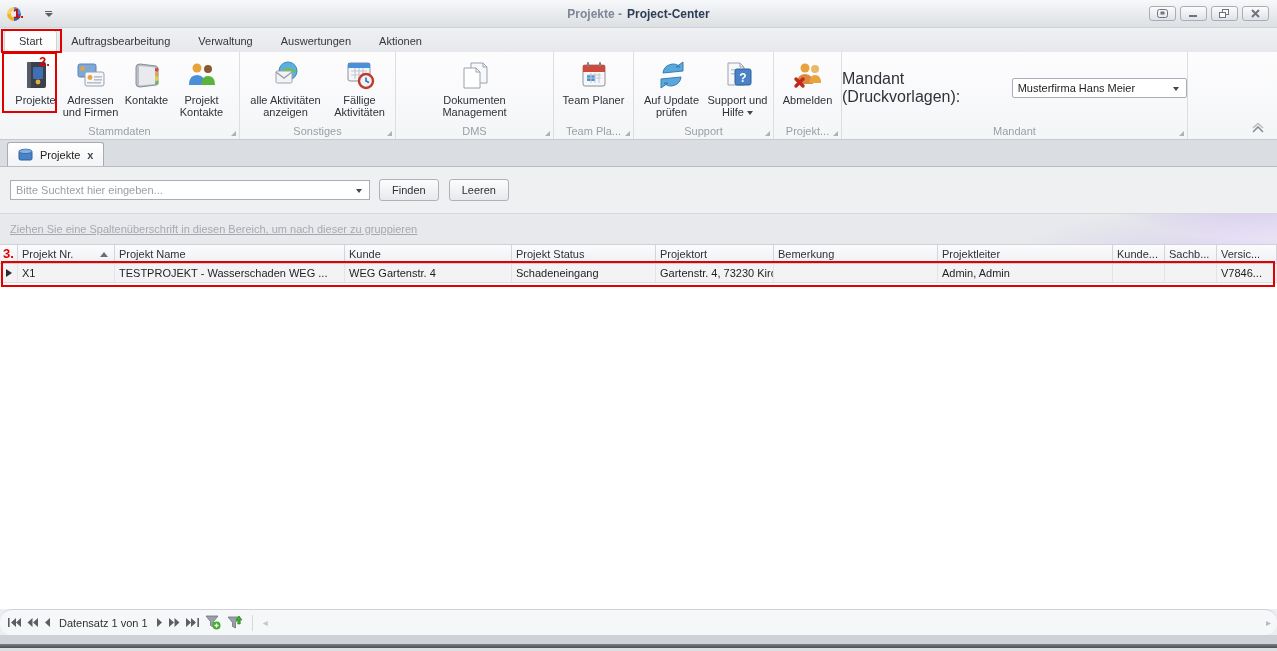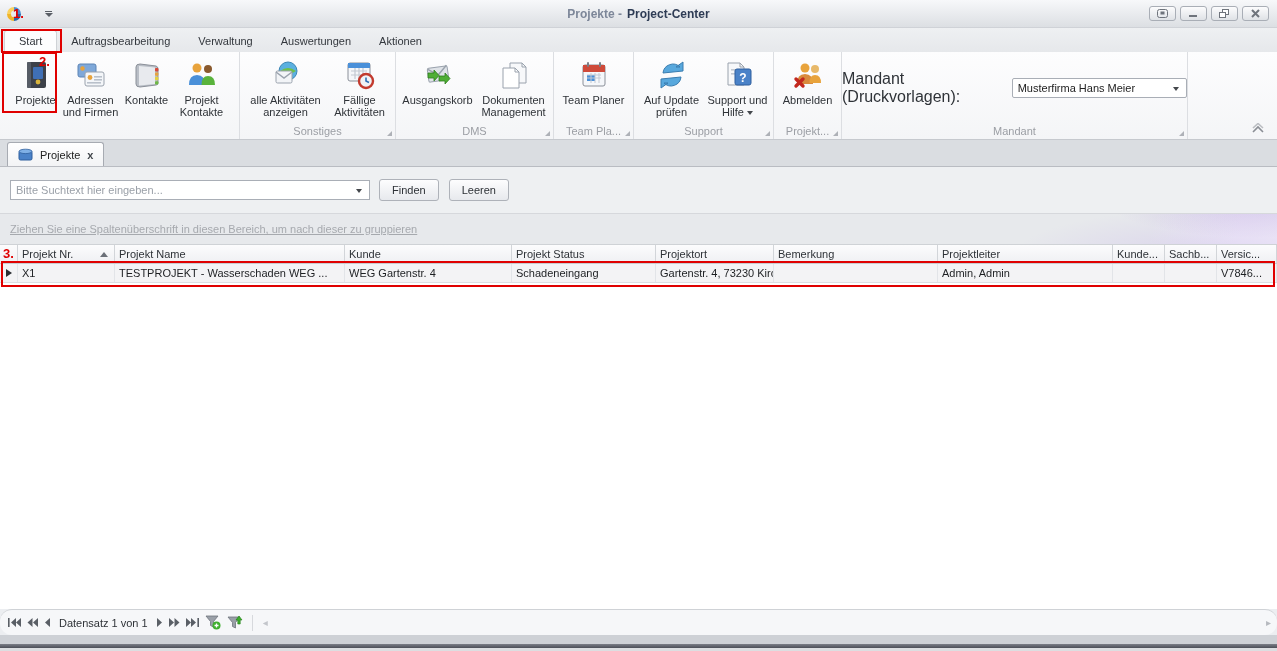--- a/index.html
+++ b/index.html
@@ -215,20 +215,24 @@
         <div class="rbtn" style="width:56px">
           <svg class="icon" viewBox="0 0 32 32">
             <circle cx="11" cy="9" r="4.5" fill="#e8a33c"></circle>
             <path d="M3 26 Q3 16 11 16 Q19 16 19 26 Z" fill="#4a90d9"></path>
             <circle cx="22" cy="10" r="4" fill="#8a5a2e"></circle>
             <path d="M15.5 26 Q15.5 17 22 17 Q29 17 29 26 Z" fill="#59b33c"></path>
           </svg>
           <span class="lbl">Projekt Kontakte</span>
         </div>
       </div>
+      <div class="rgroup-caption">
+        <span>Stammdaten</span>
+        <span class="launcher"></span>
+      </div>
     </div>
 
     <div class="rgroup" style="width:156px">
       <div class="rgroup-buttons">
         <div class="rbtn" style="width:84px">
           <svg class="icon" viewBox="0 0 32 32">
             <circle cx="18" cy="12" r="9" fill="#5bb0e0" stroke="#3a85b5"></circle>
             <path d="M10 12 Q18 6 26 12 Q18 18 10 12" fill="#6fc04a"></path>
             <rect x="6" y="12" width="16" height="12" rx="1.5" fill="#f2f4f7" stroke="#9aa2ad"></rect>
             <path d="M6 13 L14 19 L22 13" fill="none" stroke="#9aa2ad" stroke-width="1.4"></path>
@@ -247,29 +251,20 @@
         </div>
       </div>
       <div class="rgroup-caption">
         <span>Sonstiges</span>
         <span class="launcher"></span>
       </div>
     </div>
 
     <div class="rgroup" style="width:158px">
       <div class="rgroup-buttons">
-        <div class="rbtn" style="width:78px">
-          <svg class="icon" viewBox="0 0 32 32">
-            <rect x="6" y="8" width="20" height="14" rx="1.5" fill="#dfe3e8" stroke="#9aa2ad" transform="rotate(-8 16 15)"></rect>
-            <path d="M6.5 9 L16 16 L25.5 7.5" fill="none" stroke="#9aa2ad" stroke-width="1.4" transform="rotate(-8 16 15)"></path>
-            <path d="M6 14 L12 14 L12 11 L17 16.5 L12 22 L12 19 L6 19 Z" fill="#4fae35" stroke="#2e7d1e" stroke-width="0.8"></path>
-            <path d="M17 17 L23 17 L23 14 L28 19.5 L23 25 L23 22 L17 22 Z" fill="#4fae35" stroke="#2e7d1e" stroke-width="0.8"></path>
-          </svg>
-          <span class="lbl">Ausgangskorb</span>
-        </div>
         <div class="rbtn" style="width:74px">
           <svg class="icon" viewBox="0 0 32 32">
             <path d="M12 4 L24 4 L28 8 L28 24 L12 24 Z" fill="#f7f8fa" stroke="#9aa2ad"></path>
             <path d="M24 4 L24 8 L28 8" fill="none" stroke="#9aa2ad"></path>
             <path d="M5 9 L17 9 L21 13 L21 29 L5 29 Z" fill="#ffffff" stroke="#9aa2ad"></path>
             <path d="M17 9 L17 13 L21 13" fill="none" stroke="#9aa2ad"></path>
           </svg>
           <span class="lbl">Dokumenten Management</span>
         </div>
       </div>

